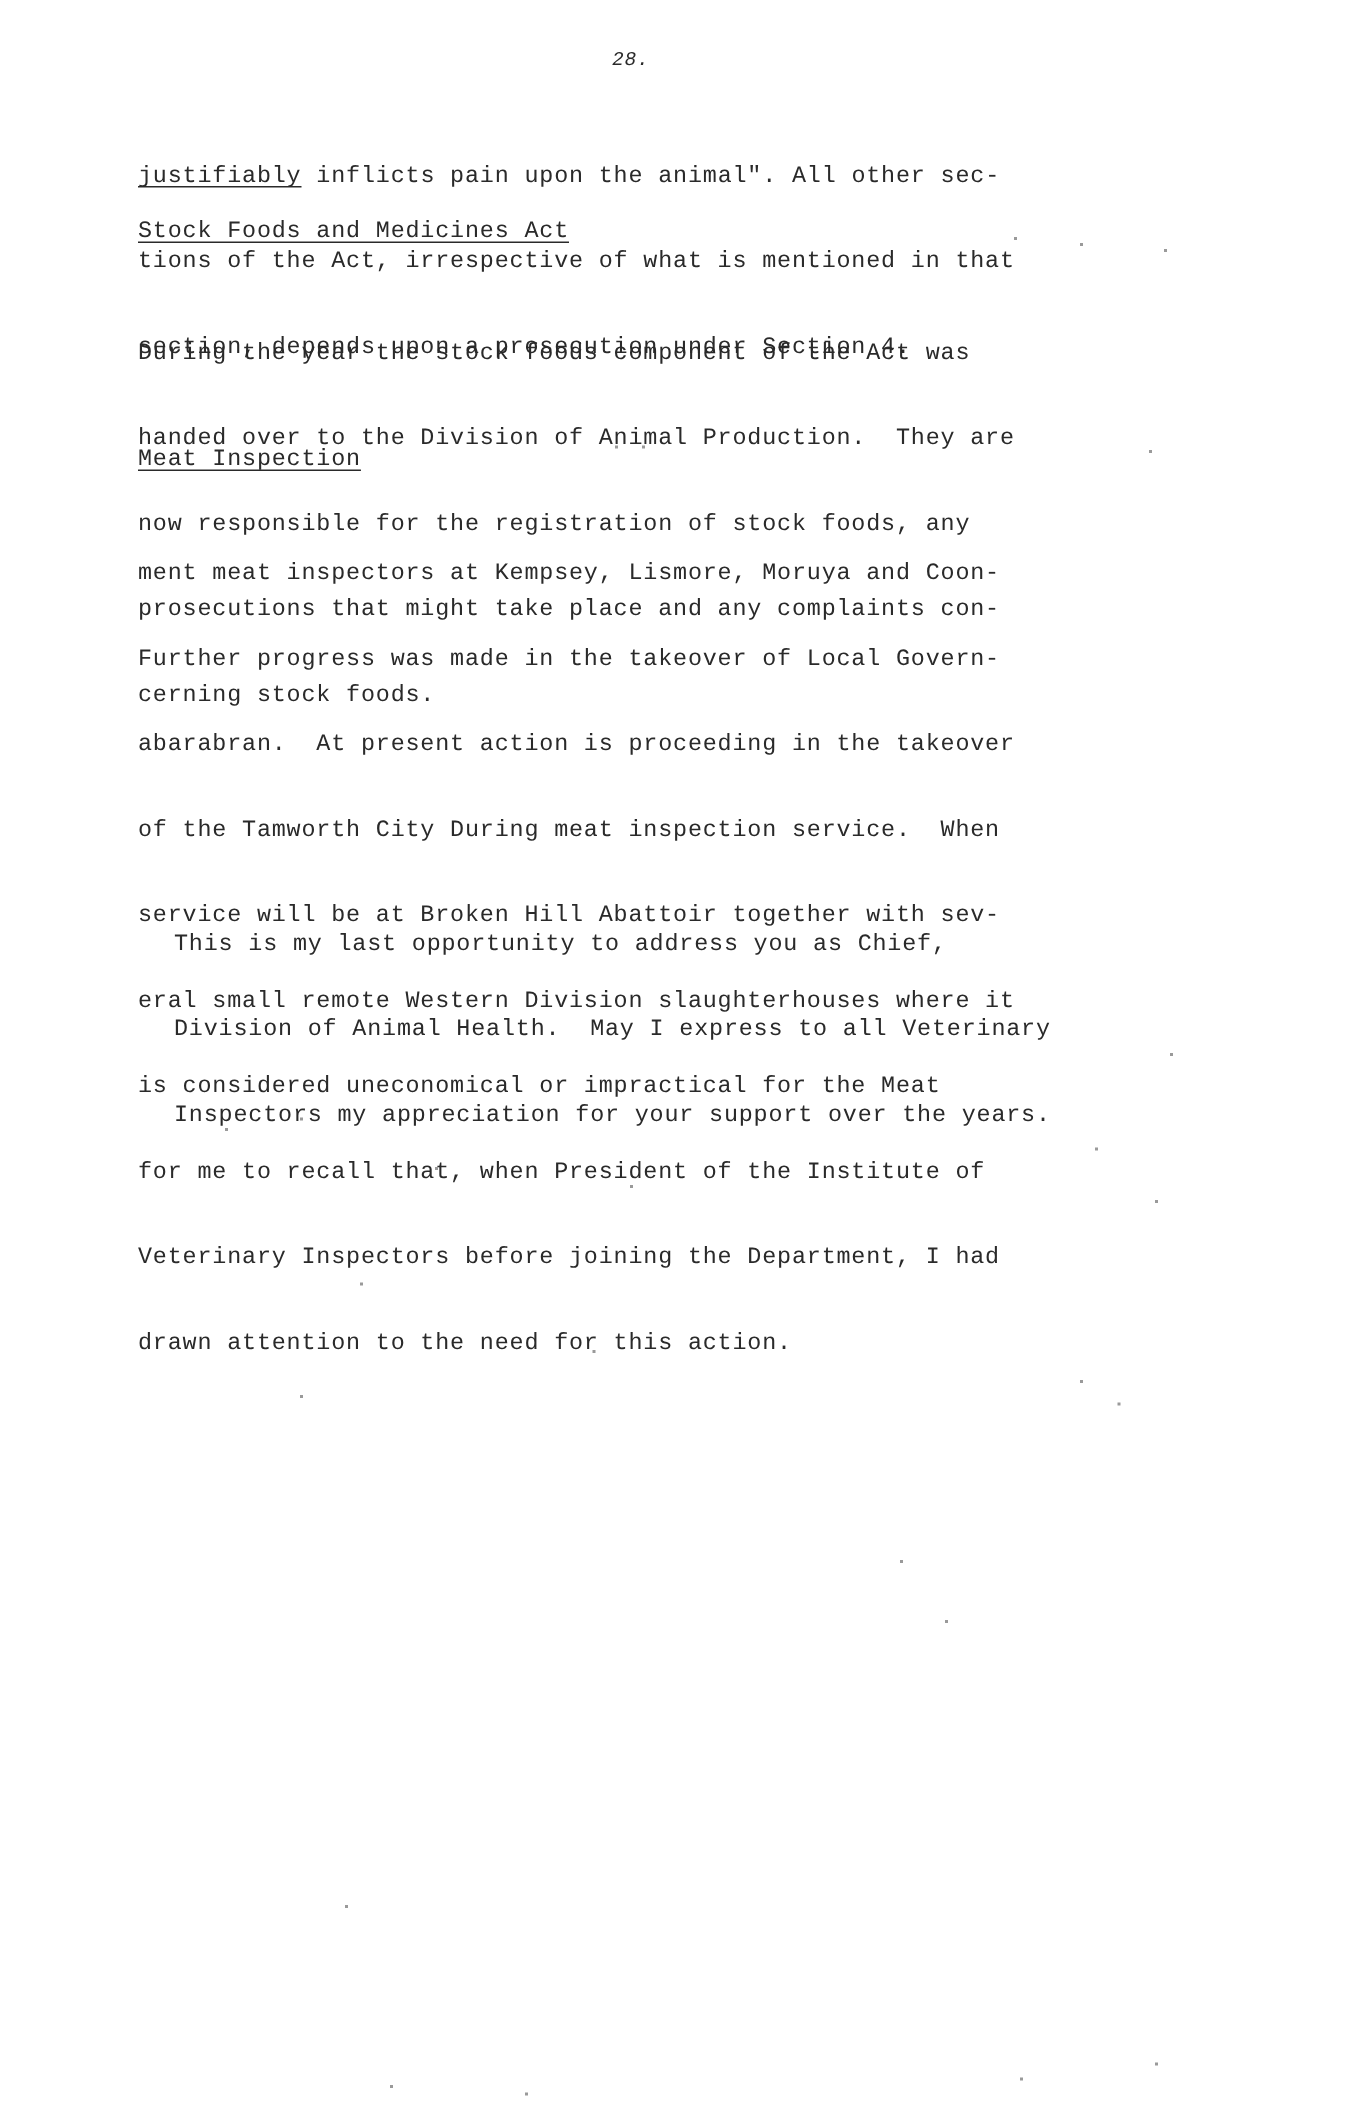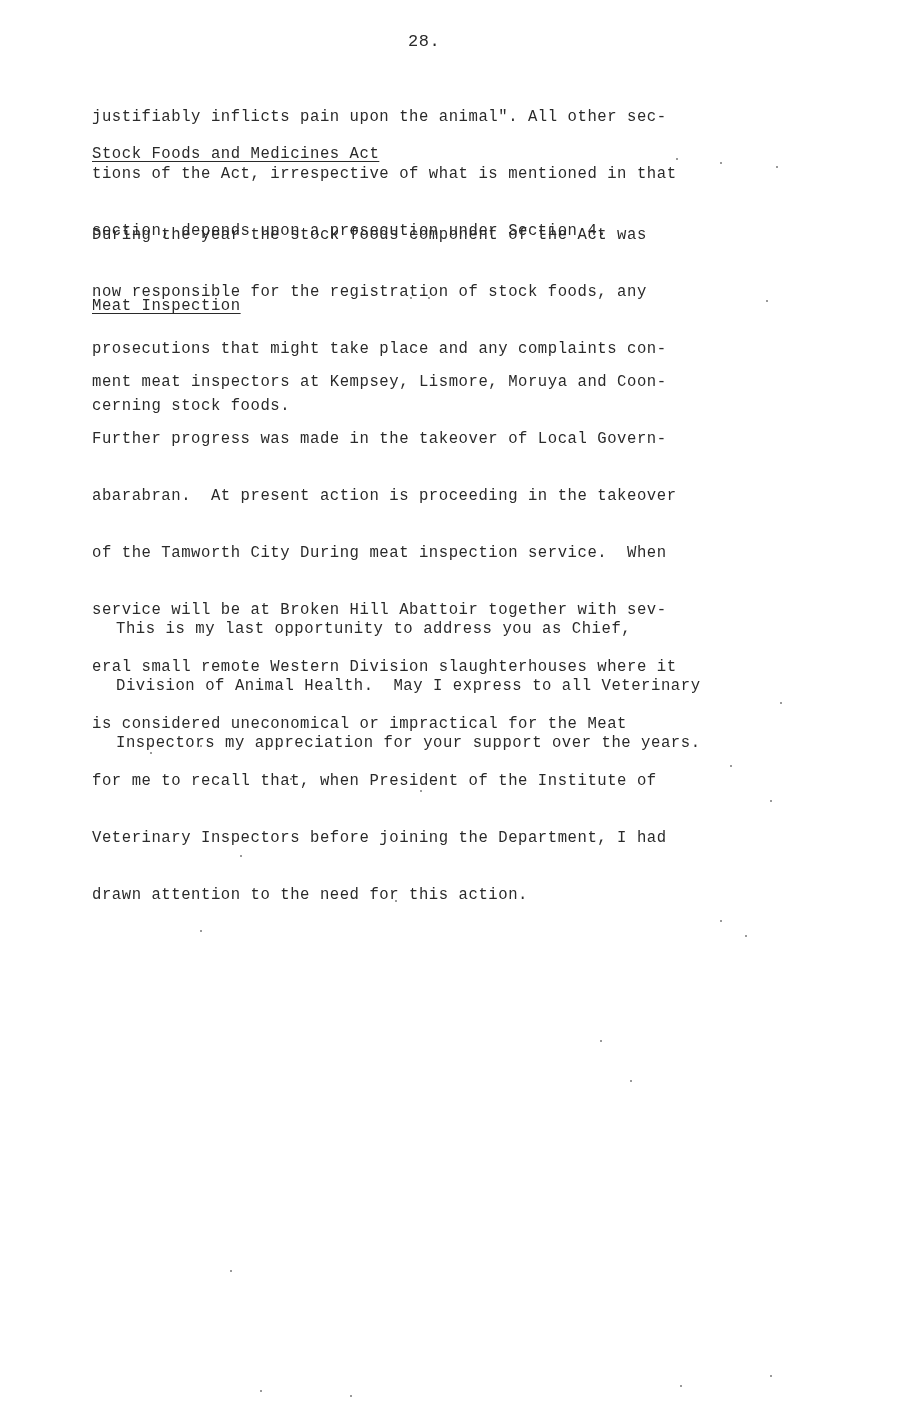--- a/index.html
+++ b/index.html
@@ -18,42 +18,43 @@
     .page {
       position: absolute;
       left: 0; top: 0;
       width: 900px;
       height: 1414px;
     }
     .page-number {
       position: absolute;
       top: 32px;
       left: 408px;
-      font-size: 17px;
+      font-size: 13px;
       letter-spacing: 0.5px;
+      font-style: italic;
     }
     .text-block {
       position: absolute;
       left: 92px;
       font-size: 15.6px;
       line-height: 19px;
       white-space: pre;
       letter-spacing: 0.55px;
     }
     .heading {
       position: absolute;
       left: 92px;
       font-size: 15.6px;
       line-height: 19px;
       white-space: pre;
       letter-spacing: 0.55px;
       text-decoration: underline;
       text-underline-offset: 3px;
     }
-    .u { text-underline-offset: 3px; }
+    .u { text-decoration: underline; text-underline-offset: 3px; }
     .noise {
       position: absolute;
       width: 1.5px; height: 1.5px;
       background: #9a9a9a;
     }
   </style>
 </head>
 <body>
 
 <div class="page">
@@ -62,20 +63,21 @@
 
   <div class="text-block" style="top:70px;">
     <div><span class="u">justifiably</span><span> inflicts pain upon the animal". All other sec-</span></div>
     <div>tions of the Act, irrespective of what is mentioned in that</div>
     <div>section, depends upon a prosecution under Section 4.</div>
   </div>
 
   <div class="heading" style="top:145px;">Stock Foods and Medicines Act</div>
   <div class="text-block" style="top:188px;">
     <div>During the year the stock foods component of the Act was</div>
+    <div>handed over to the Division of Animal Production.  They are</div>
     <div>now responsible for the registration of stock foods, any</div>
     <div>prosecutions that might take place and any complaints con-</div>
     <div>cerning stock foods.</div>
   </div>
 
   <div class="heading" style="top:297px;">Meat Inspection</div>
   <div class="text-block" style="top:335px;">
     <div>ment meat inspectors at Kempsey, Lismore, Moruya and Coon-</div>
     <div>Further progress was made in the takeover of Local Govern-</div>
     <div>abarabran.  At present action is proceeding in the takeover</div>

